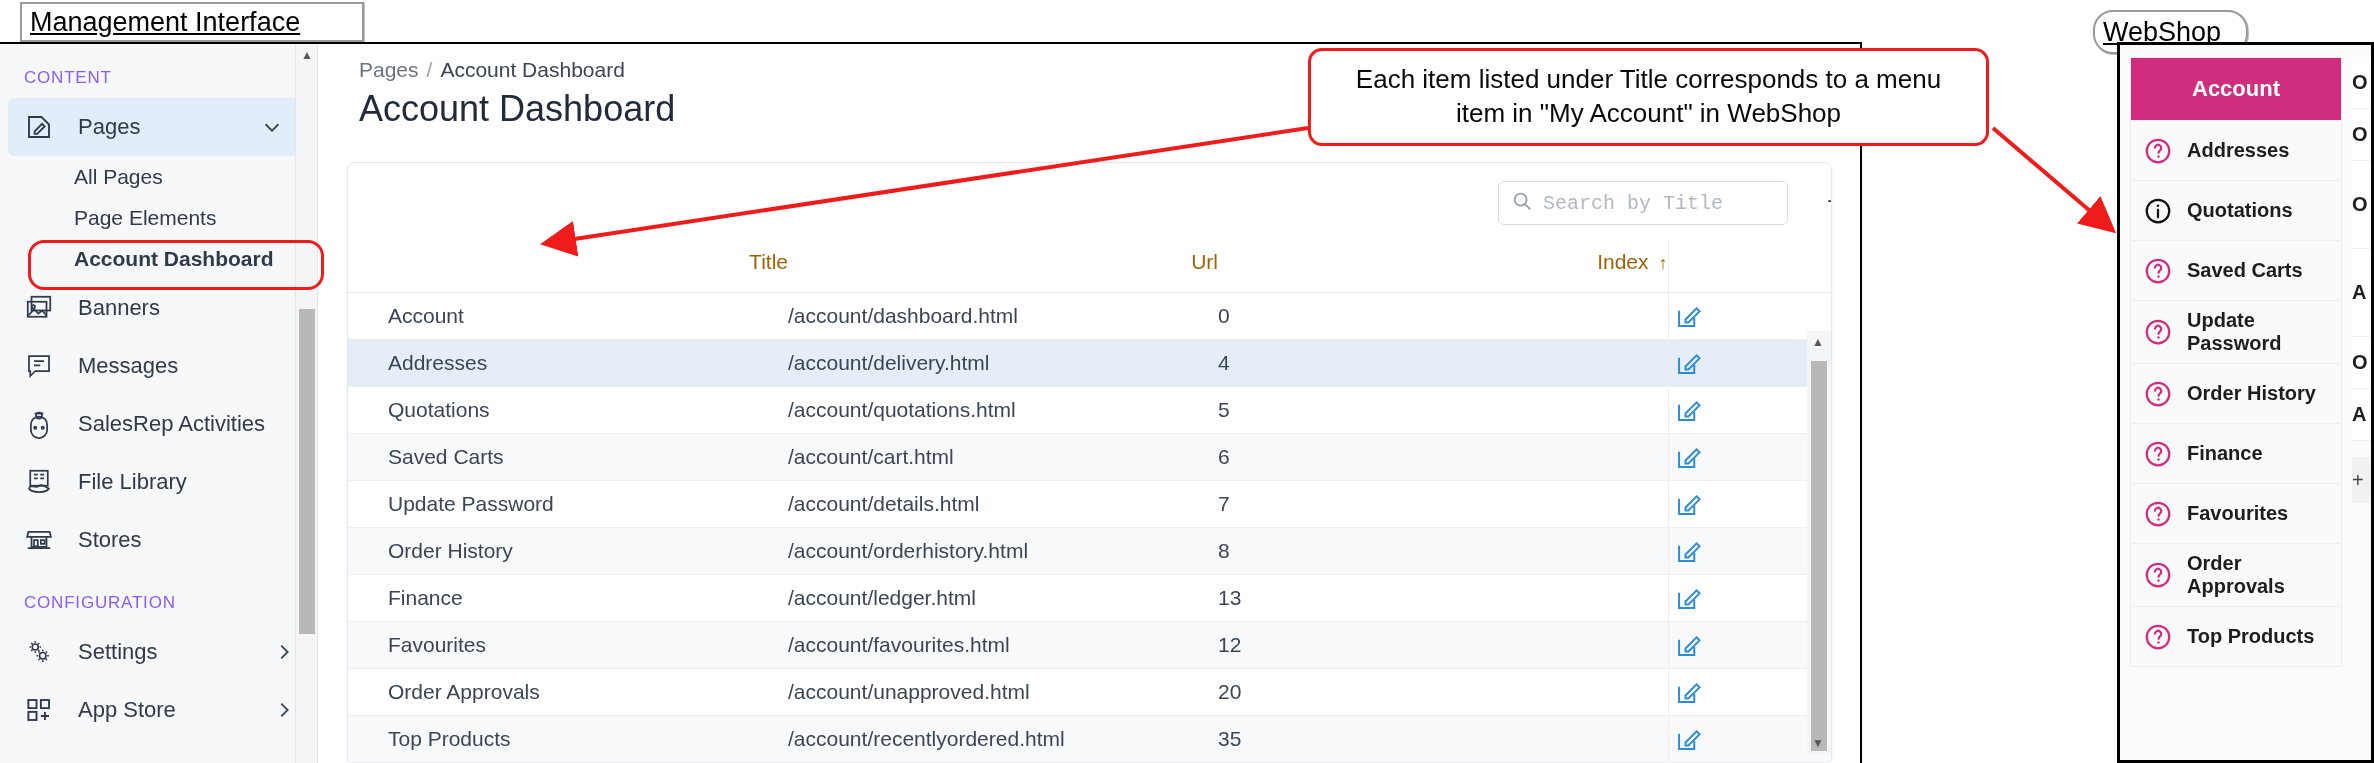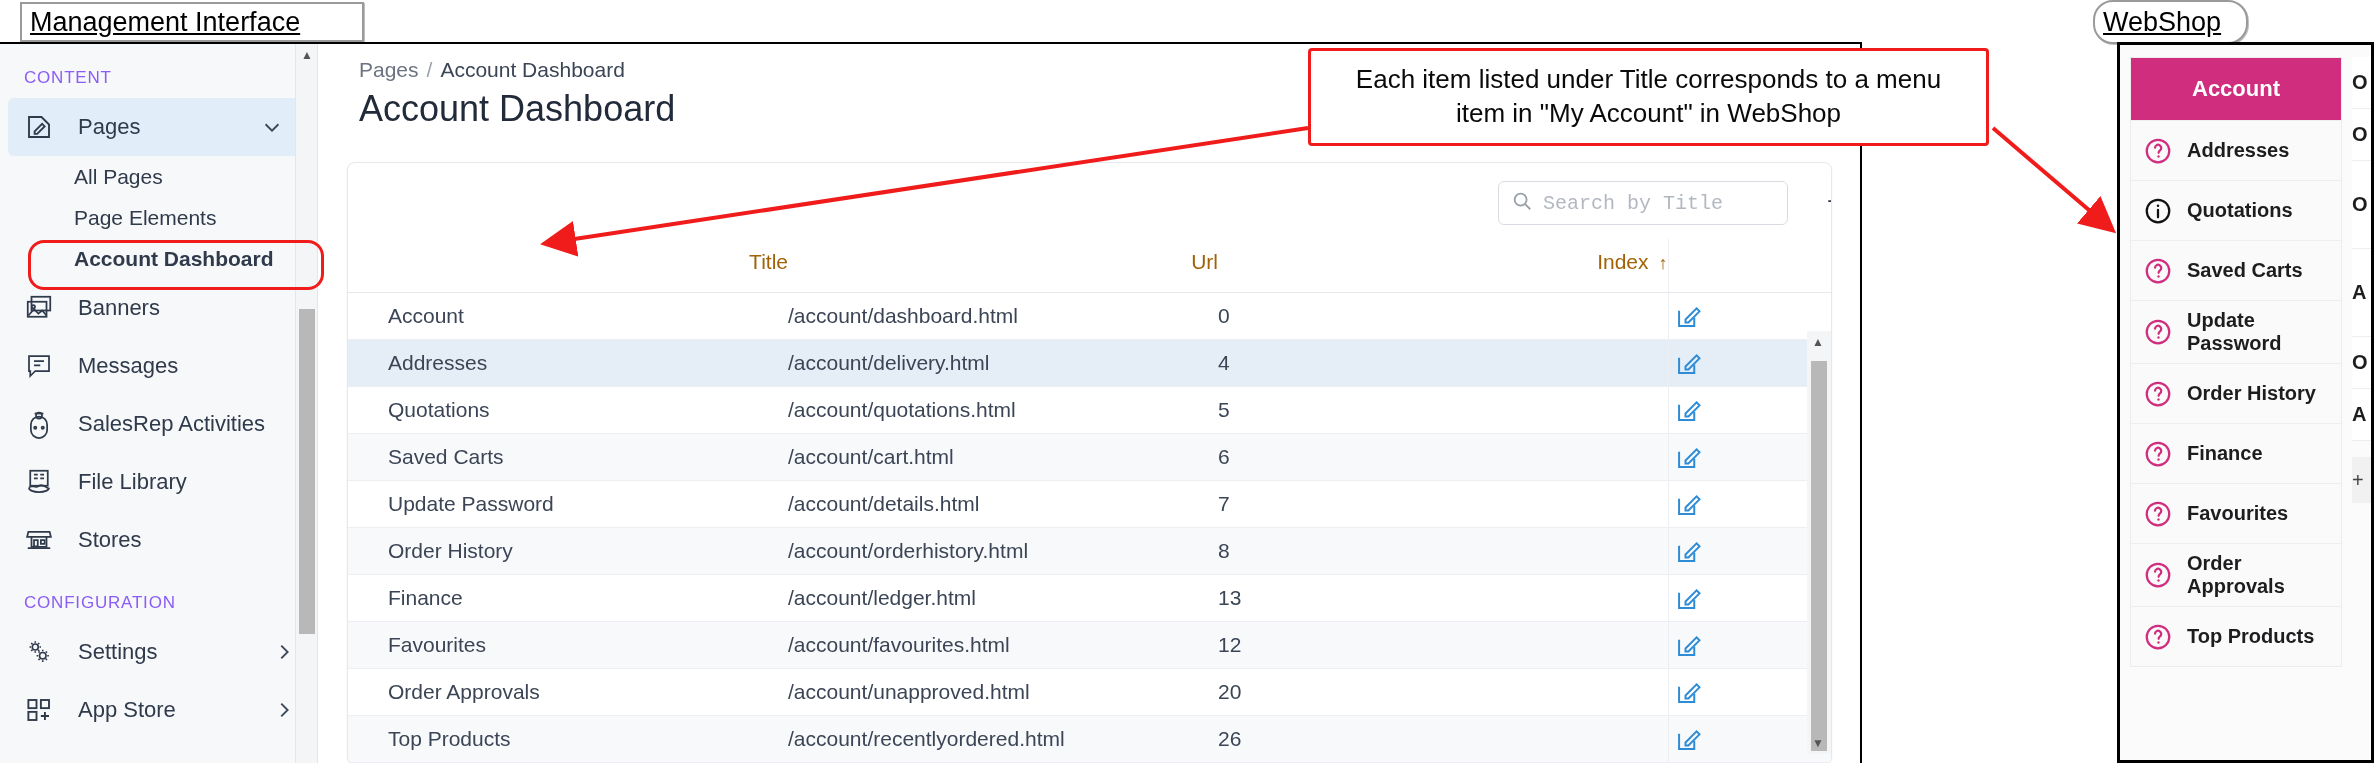--- a/index.html
+++ b/index.html
@@ -167,21 +167,21 @@
 
   #shop-right-col { position:absolute; left: 232px; top: 12px; width: 30px; bottom:0; overflow:hidden; }
   .ghost-row { font-size:20px; font-weight:bold; color:#1d1d1f; border-bottom:1px solid #eee; height: 52px; display:flex; align-items:center; background:#fff;}
   .ghost-row.tall { height: 88px; }
   .ghost-btn { margin-top:16px; height:46px; background:#f1f1f1; display:flex; align-items:center; color:#444; font-size:20px;}
 
   
   #callout {
     position: absolute; left: 1308px; top: 48px;
     width: 681px; height: 98px;
-    background: #ffffff; border: 3px solid #f01c1c; border-radius: 4px;
+    background: #ffffff; border: 3px solid #f01c1c; border-radius: 14px;
     display: flex; align-items: center; justify-content: center;
     text-align: center; padding: 0 18px;
     z-index: 40;
   }
   #callout-text { font-size: 26px; color: #0a0a0a; line-height: 1.3; }
 
   .redbox {
     position: absolute; border: 3px solid #f01c1c; border-radius: 16px;
     z-index: 30; pointer-events: none;
   }
@@ -189,21 +189,21 @@
 </style>
 </head>
 <body>
 
 <div class="stage">
 
   <div class="label-box" id="lbl-mgmt" style="left:20px; top:2px; width:344px; height:40px;">
     <span>Management Interface</span>
   </div>
 
-  <div class="label-box" id="lbl-shop" style="left:2093px; top:0; width:155px; height:44px;border-radius:20px;">
+  <div class="label-box" id="lbl-shop" style="left:2093px; top:10px; width:155px; height:44px;border-radius:20px;">
     <span>WebShop</span>
   </div>
 
   <div id="mgmt-window">
 
     <nav id="sidebar">
 
       <div class="side-section">CONTENT</div>
 
       <div class="side-item active">
@@ -486,21 +486,21 @@
                     <svg viewBox="0 0 24 24" fill="none" stroke="currentColor" stroke-width="1.7">
                       <path d="M3.5 7.5v13h13v-7"></path>
                       <path d="M9 15l9.5-9.5 2.5 2.5L11.5 17.5H9z"></path>
                     </svg>
                   </span>
                 </td>
               </tr>
               <tr class="alt">
                 <td class="col-title">Top Products</td>
                 <td class="col-url">/account/recentlyordered.html</td>
-                <td class="col-index">26</td>
+                <td class="col-index">35</td>
                 <td class="col-action">
                   <span class="edit-ic">
                     <svg viewBox="0 0 24 24" fill="none" stroke="currentColor" stroke-width="1.7">
                       <path d="M3.5 7.5v13h13v-7"></path>
                       <path d="M9 15l9.5-9.5 2.5 2.5L11.5 17.5H9z"></path>
                     </svg>
                   </span>
                 </td>
               </tr>
             </tbody>

